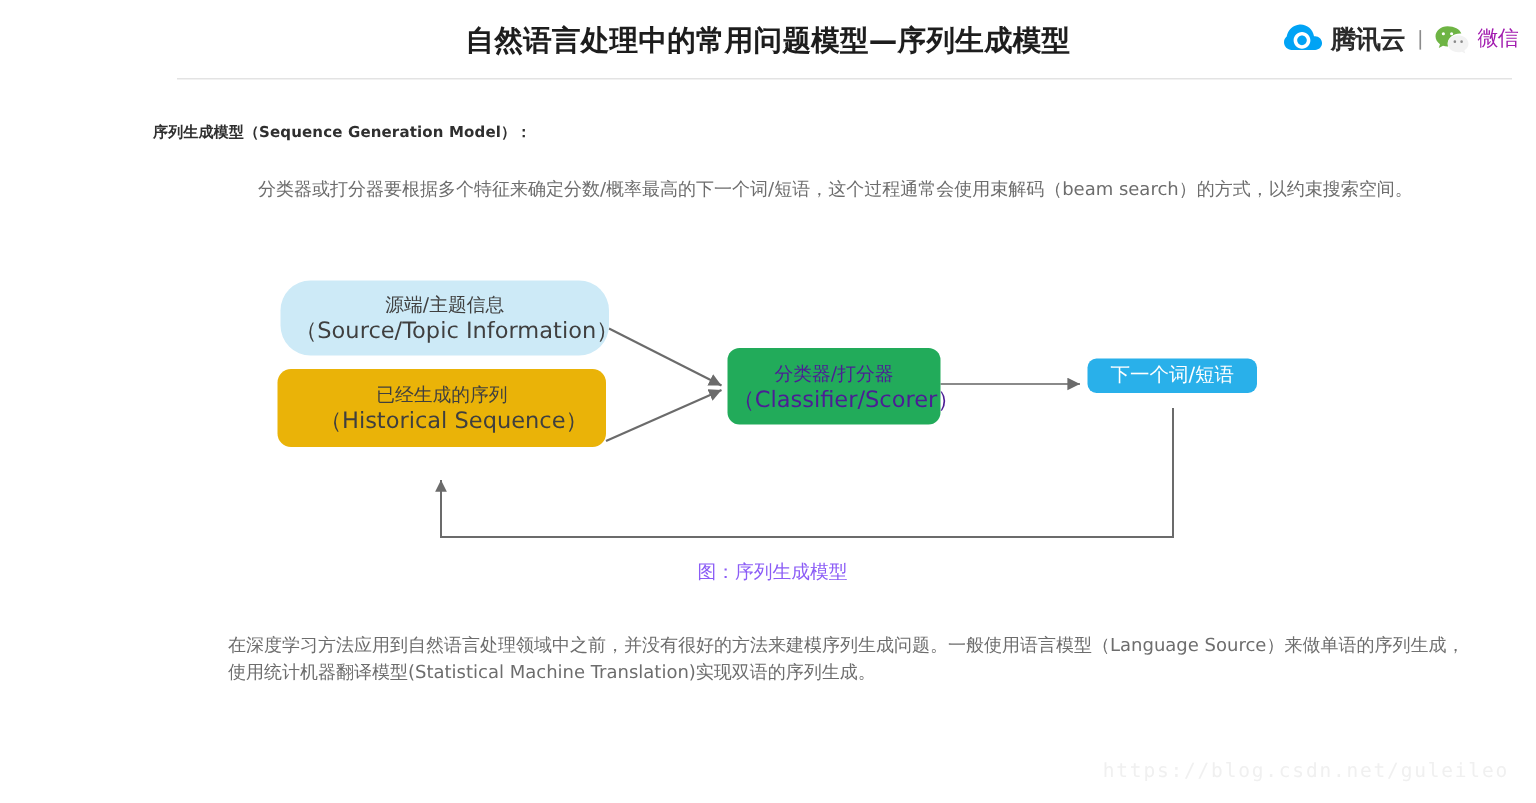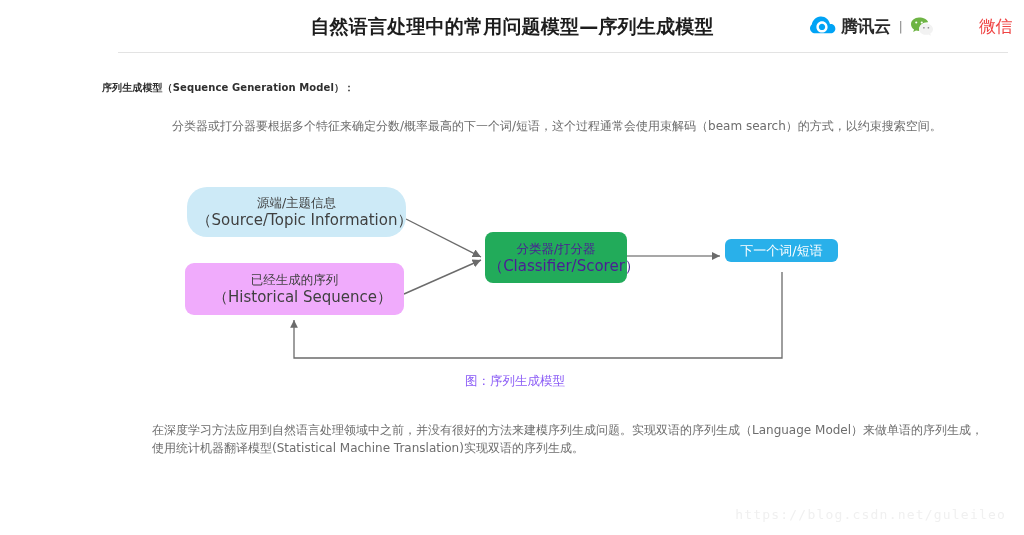--- a/index.html
+++ b/index.html
@@ -71,24 +71,23 @@
     font-size: 13px;
     color: #8b8b8b;
     margin: 0 2px 0 3px;
   }
   .brand-wechat {
     width: 24px;
     height: 20px;
     display: block;
   }
   .brand-text-2 {
-    font-size: 17px;
-    color: #ef4444;
+    font-size: 14px;
+    color: #a21caf;
     letter-spacing: -0.5px;
-    margin-left: 40px;
   }
 
   
   .section-heading {
     position: absolute;
     left: 102px;
     top: 81px;
     font-size: 10px;
     font-weight: bold;
     color: #2f2f2f;
@@ -145,25 +144,25 @@
     left: 37px;
     top: 15px;
     width: 219px;
     height: 50px;
     border-radius: 20px;
     background: #cdeaf7;
     color: #3f3f3f;
   }
   #node-history {
     left: 35px;
-    top: 91px;
+    top: 74px;
     width: 219px;
     height: 52px;
     border-radius: 9px;
-    background: #f0abfc;
+    background: #eab308;
     color: #3f3f3f;
   }
   #node-classifier {
     left: 335px;
     top: 60px;
     width: 142px;
     height: 51px;
     border-radius: 8px;
     background: #22ab5a;
     color: #4c1d95;
@@ -289,17 +288,17 @@
   </div>
 
   <div class="node" id="node-next">
     <div class="node-line-cn">下一个词/短语</div>
   </div>
 
   <div class="figure-caption">图：序列生成模型</div>
 </div>
 
 <div class="closing-paragraph">
-  <div class="para-line">在深度学习方法应用到自然语言处理领域中之前，并没有很好的方法来建模序列生成问题。实现双语的序列生成（Language Model）来做单语的序列生成，</div>
+  <div class="para-line">在深度学习方法应用到自然语言处理领域中之前，并没有很好的方法来建模序列生成问题。一般使用语言模型（Language Source）来做单语的序列生成，</div>
   <div class="para-line">使用统计机器翻译模型(Statistical Machine Translation)实现双语的序列生成。</div>
 </div>
 
 <div class="watermark">https://blog.csdn.net/guleileo</div>
 
 </body></html>

